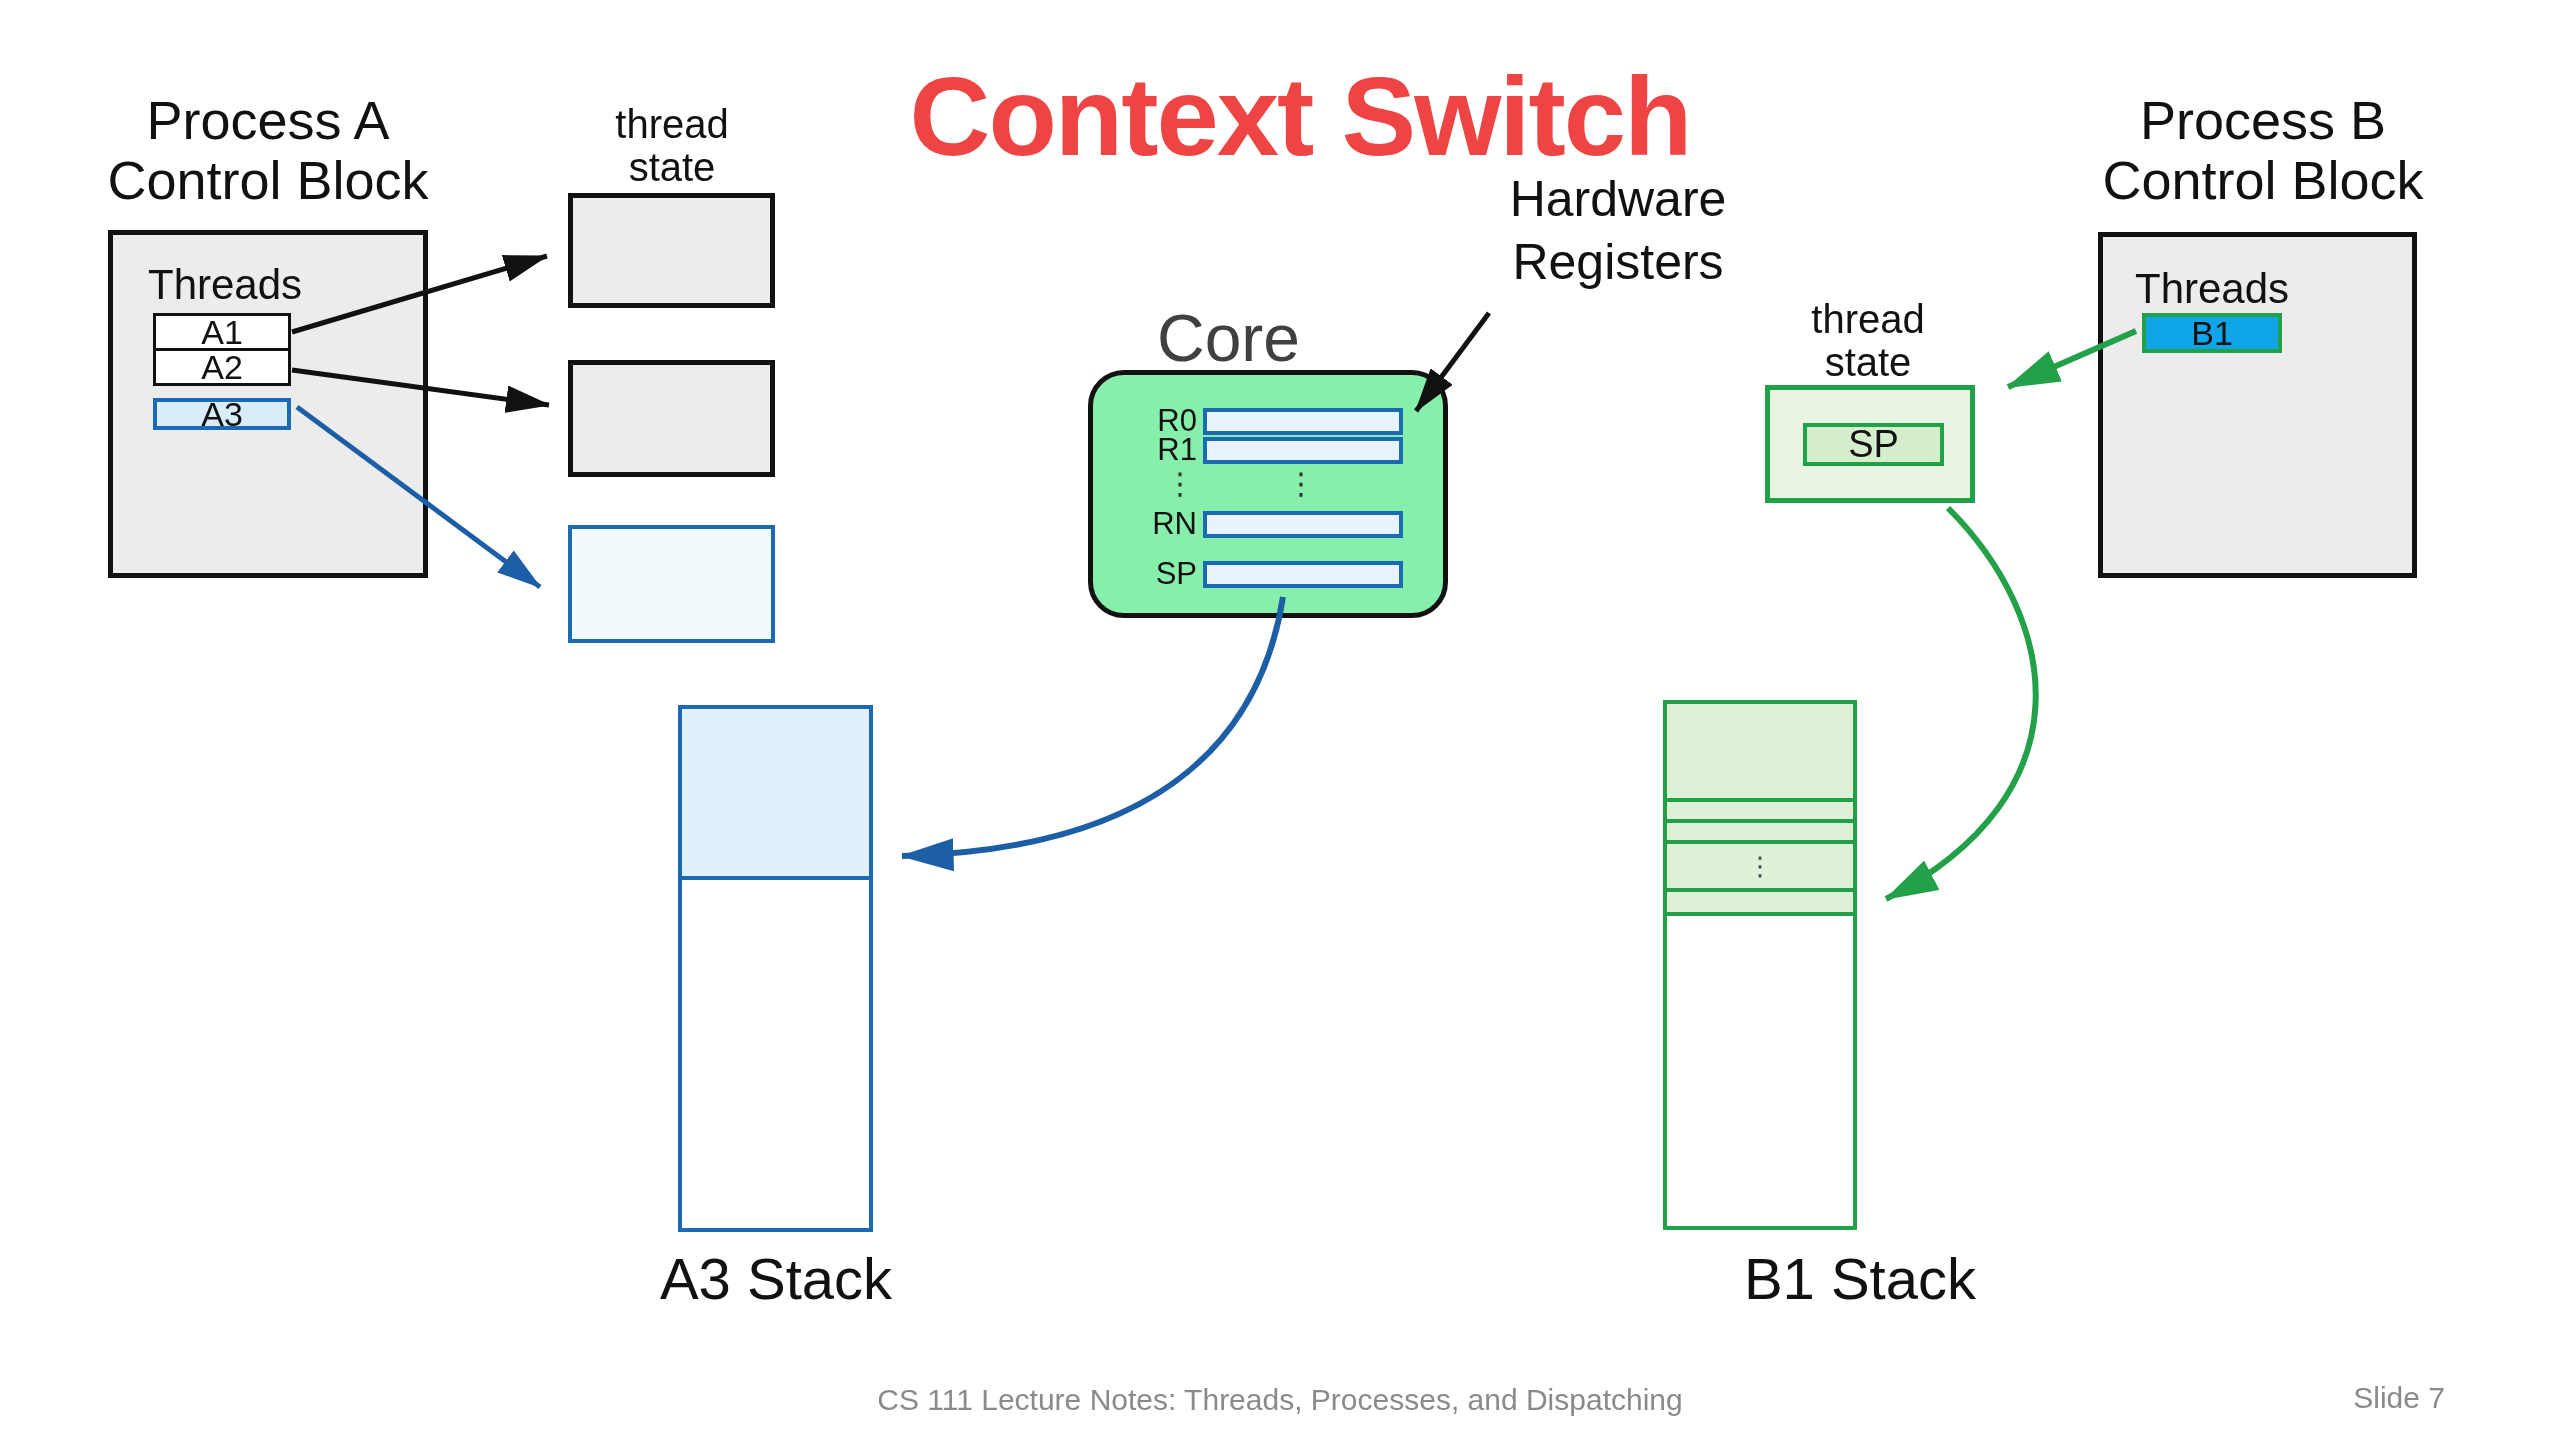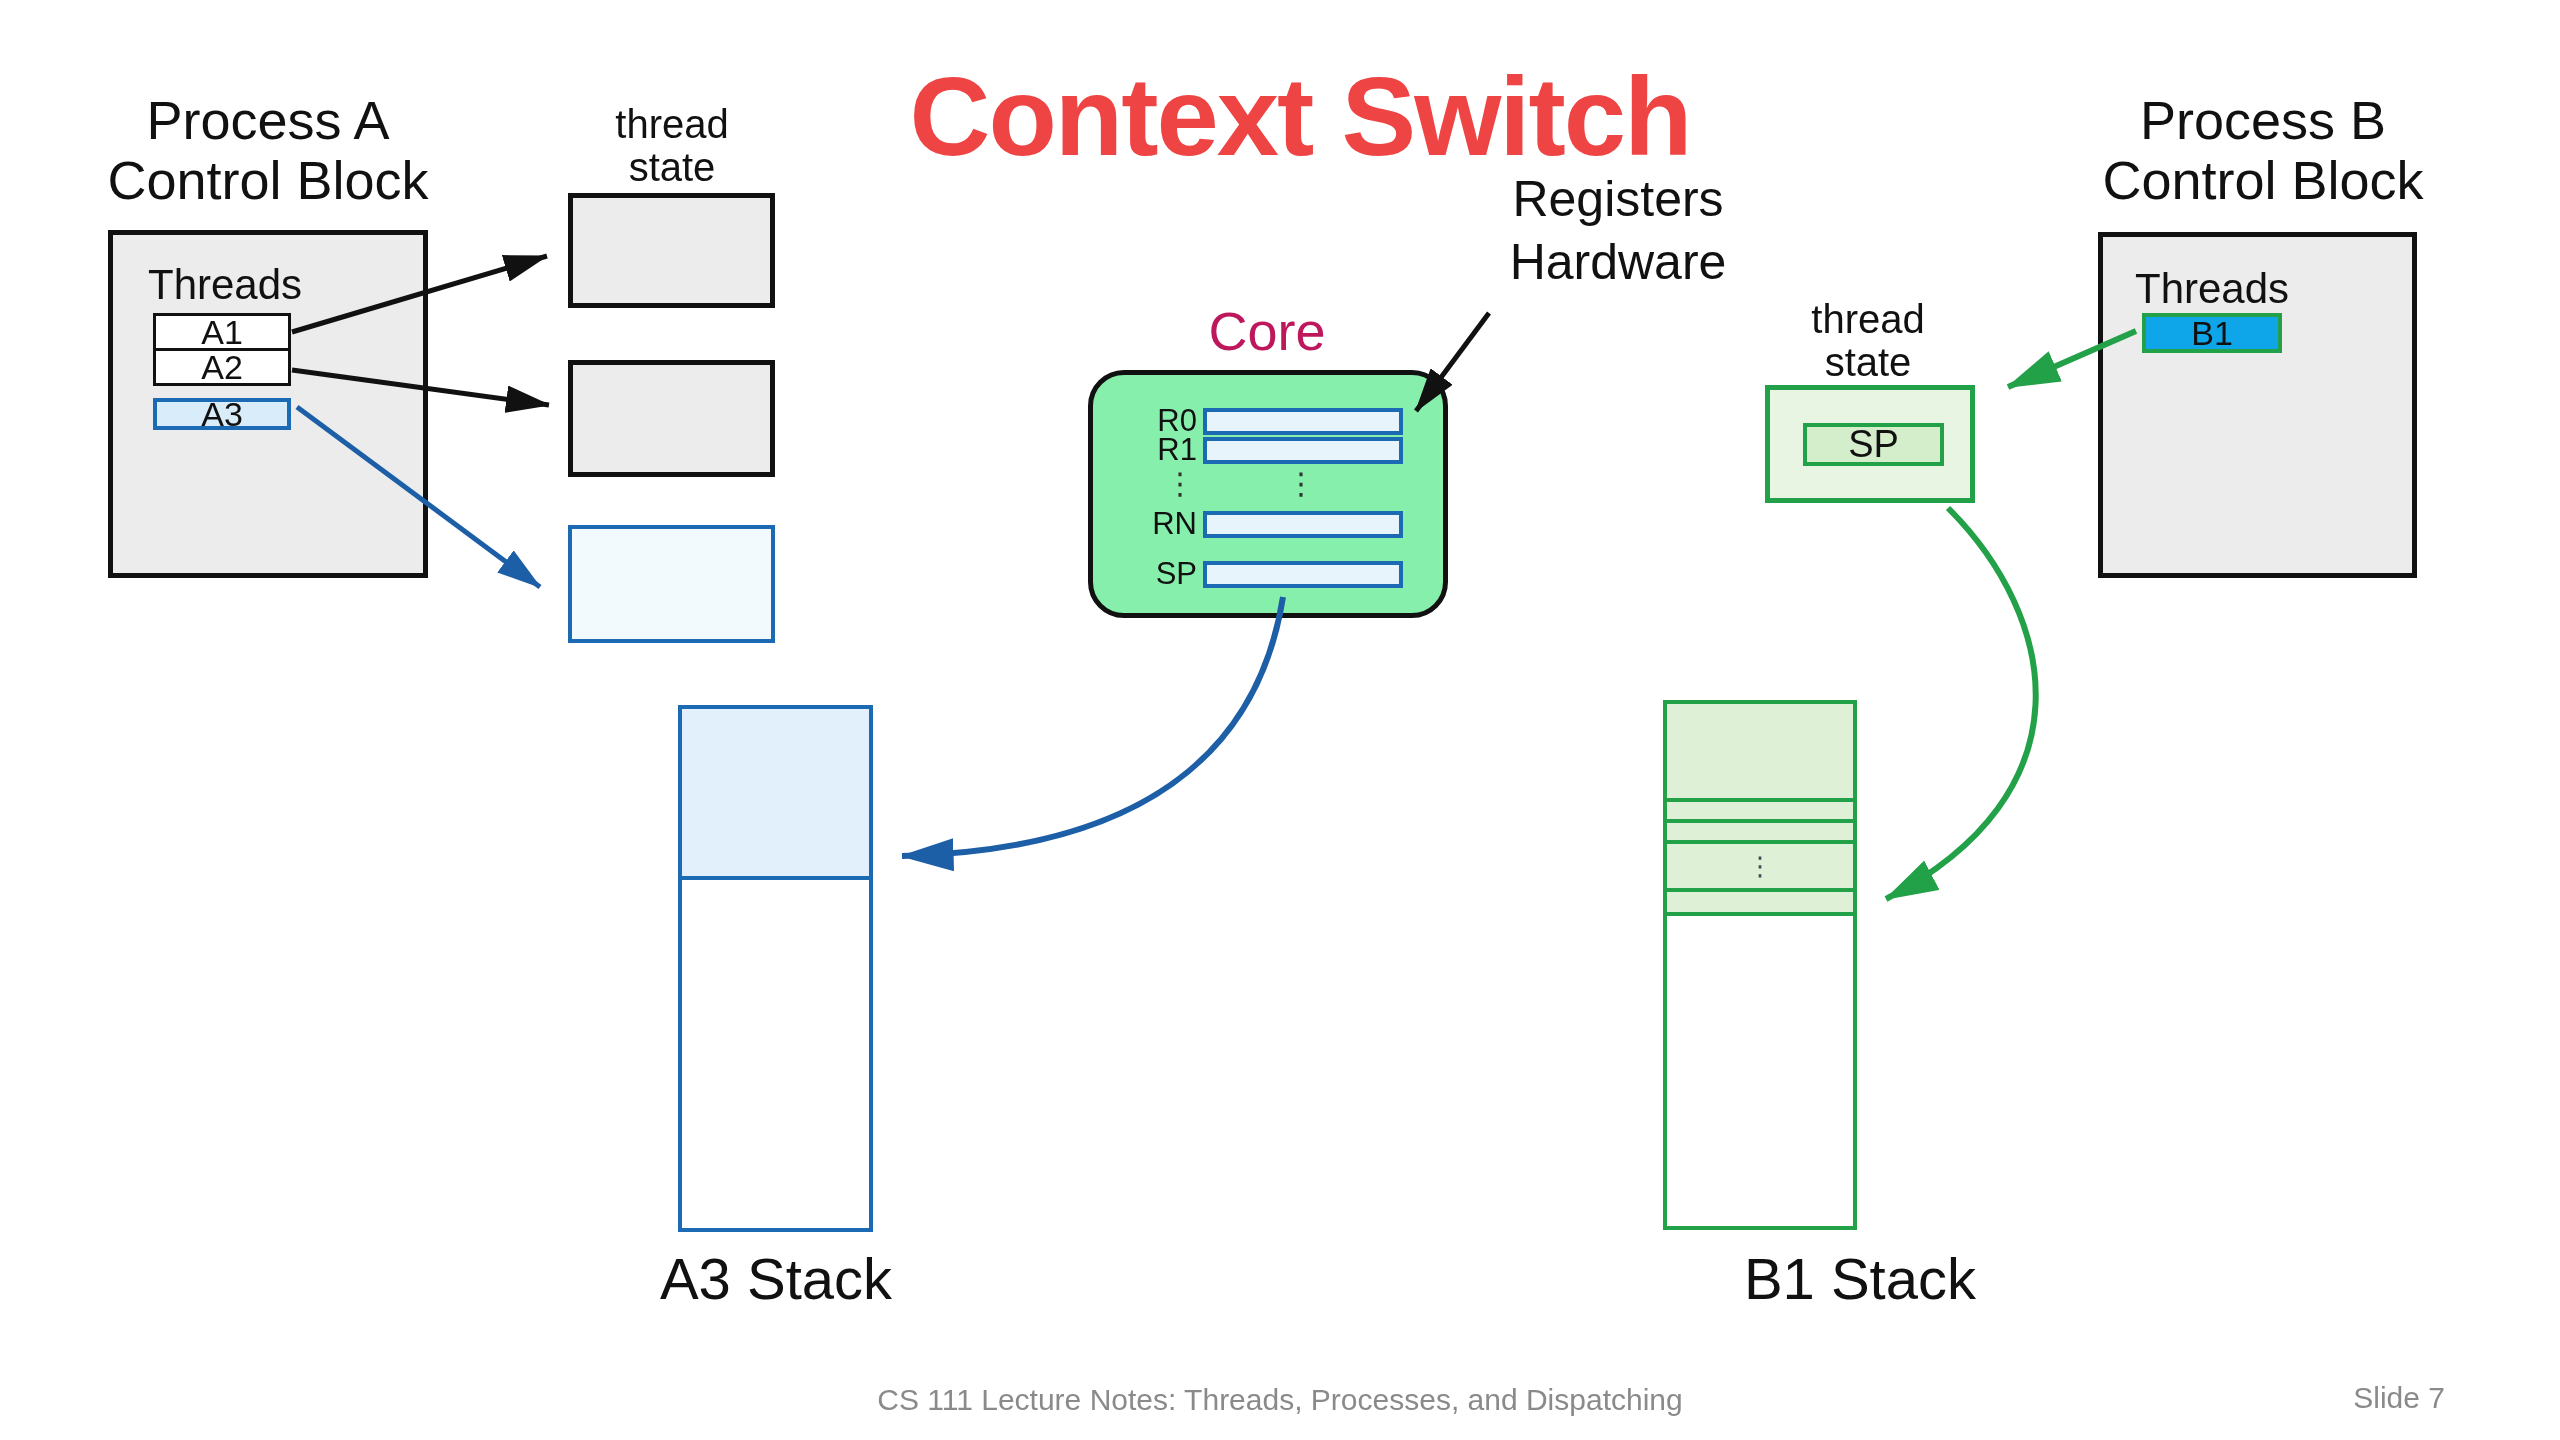--- a/index.html
+++ b/index.html
@@ -10,21 +10,21 @@
   .abs{position:absolute;}
   .ctr{text-align:center;}
 
   
   #title{left:300px;top:52px;width:2000px;font-size:112px;font-weight:bold;
          color:#ef4444;letter-spacing:-2px;text-align:center;}
   .pcb-title{width:460px;font-size:54px;line-height:60px;text-align:center;color:#111;}
   .ts-label{width:220px;font-size:40px;line-height:43px;text-align:center;color:#111;}
   .hw-label{width:320px;font-size:50px;line-height:63px;text-align:center;color:#111;}
   .stack-label{width:320px;font-size:58px;text-align:center;color:#111;}
-  .core-label{width:220px;font-size:54px;text-align:center;color:#be185d;}
+  .core-label{width:220px;font-size:66px;text-align:left;color:#404040;}
 
   
   .pcb-box{background:#ececec;border:5px solid #111;box-sizing:border-box;}
   .threads-label{font-size:42px;text-align:center;color:#111;}
   .thread-row{box-sizing:border-box;display:flex;align-items:center;justify-content:center;
               font-size:34px;color:#111;}
   .row-plain{background:#ffffff;border:3px solid #111;}
   .row-blue {background:#d9ecf9;border:4px solid #1b6ab3;}
   .row-green{background:#0ea5e9;border:4px solid #23a148;}
 
@@ -101,22 +101,22 @@
       <div class="reg-name">RN</div>
       <div class="reg-bar"></div>
     </div>
     <div class="reg-row" style="top:181px;">
       <div class="reg-name">SP</div>
       <div class="reg-bar"></div>
     </div>
   </div>
 
   <div class="abs layer hw-label" style="left:1458px;top:168px;">
+    <div>Hardware</div>
     <div>Registers</div>
-    <div>Hardware</div>
   </div>
 
   <div class="abs layer ts-label" style="left:1758px;top:298px;">
     <div>thread</div>
     <div>state</div>
   </div>
 
   <div class="abs layer ts-green" style="left:1765px;top:385px;width:210px;height:118px;">
     <div class="sp-box abs" style="left:33px;top:33px;width:141px;height:43px;">SP</div>
   </div>

